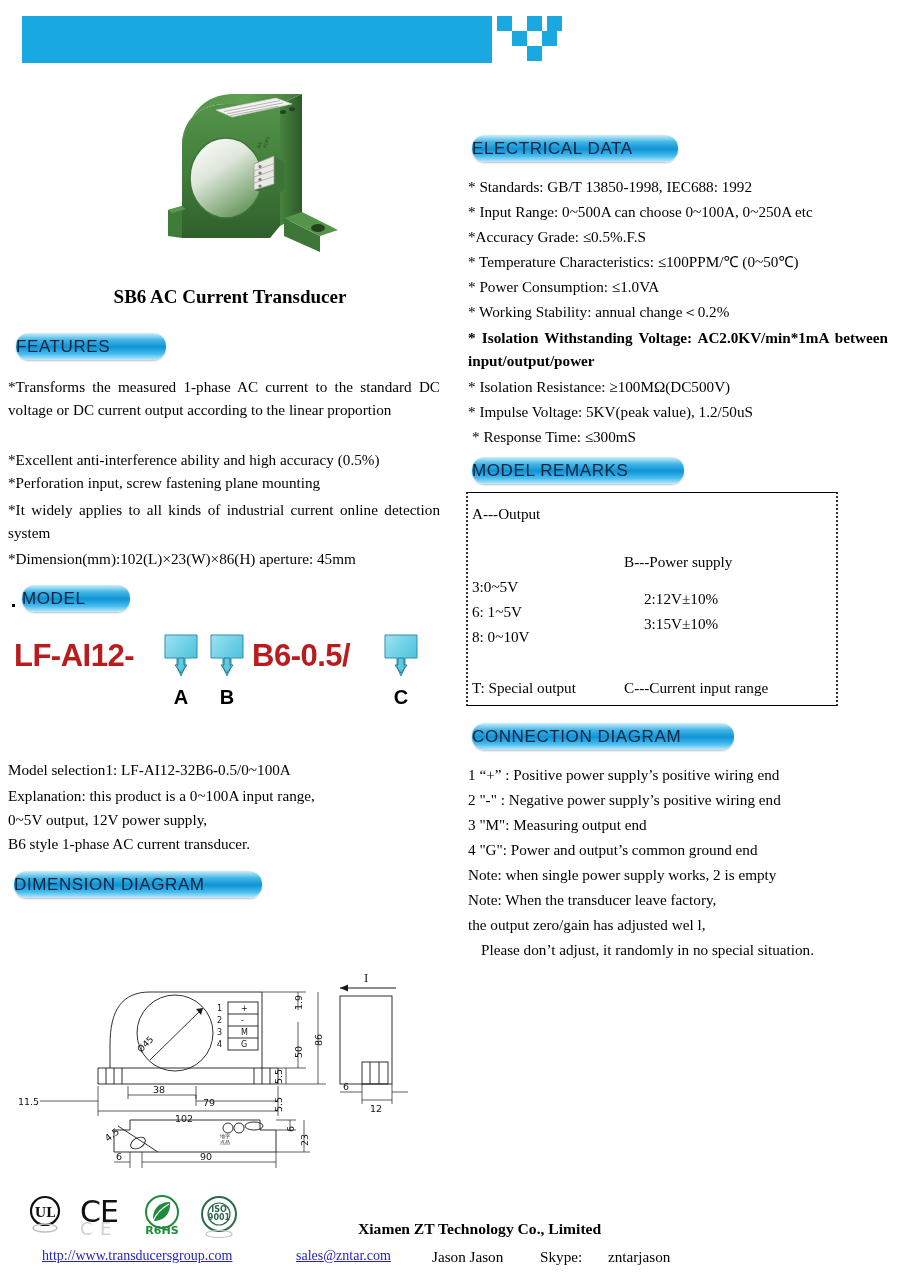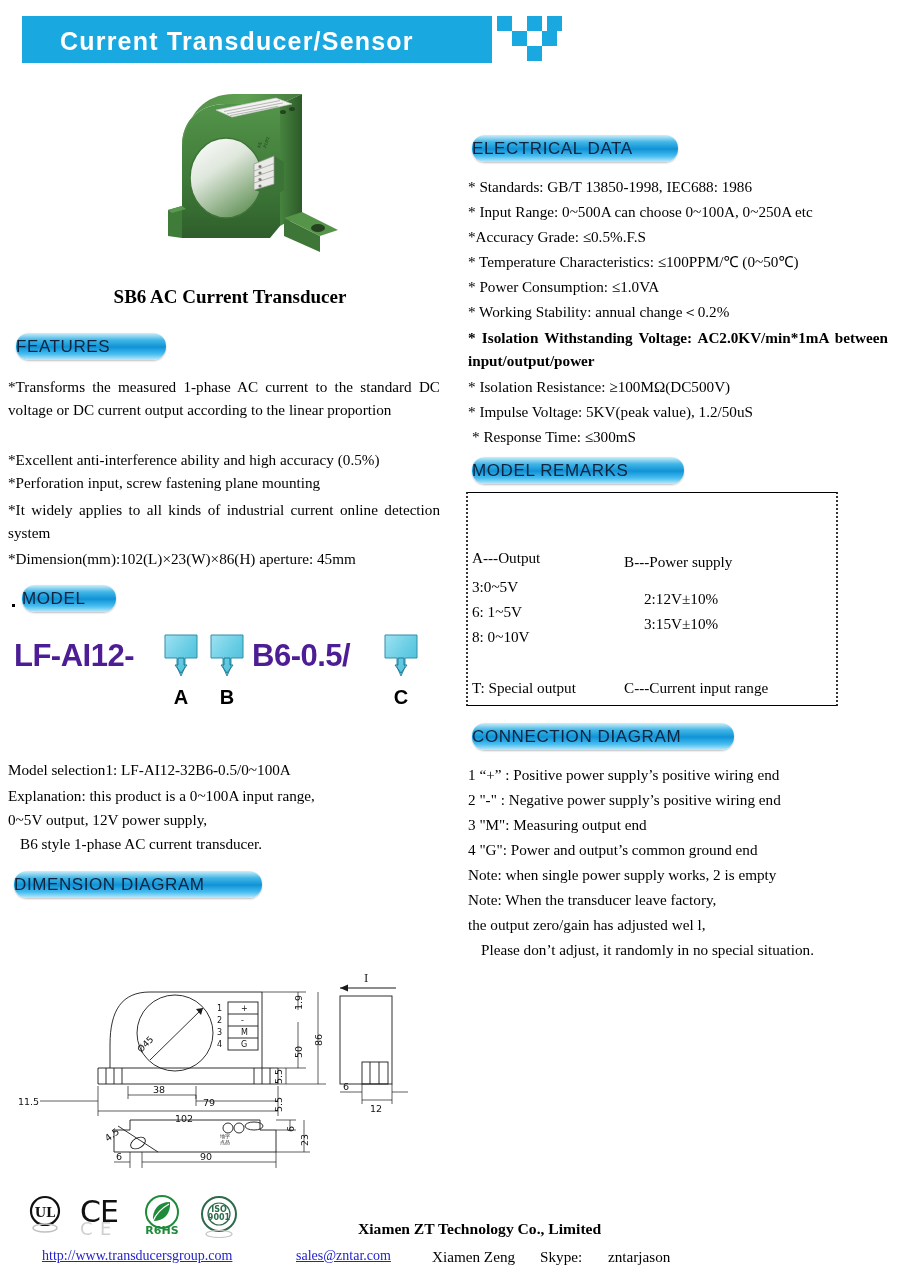--- a/index.html
+++ b/index.html
@@ -47,21 +47,21 @@
   .body-text{
     position:absolute;font-family:"Liberation Serif", serif;
     font-size:15.2px;line-height:23.4px;color:#000;
   }
   .just{text-align:justify;}
 
   
   #model-code{position:absolute;left:14px;top:628px;width:450px;height:90px;}
   .mc-text{
     position:absolute;font-family:"Liberation Sans", sans-serif;
-    font-size:31px;font-weight:bold;color:#4c1d95;letter-spacing:-0.5px;
+    font-size:31px;font-weight:bold;color:#b91c1c;letter-spacing:-0.5px;
   }
   .mc-box{position:absolute;width:34px;height:46px;}
   .mc-letter{
     position:absolute;font-family:"Liberation Sans", sans-serif;
     font-size:20px;font-weight:bold;color:#000;text-align:center;width:34px;
   }
 
   
   #remarks-table{
     position:absolute;left:466px;top:492px;width:372px;height:214px;
@@ -84,21 +84,20 @@
     position:absolute;font-family:"Liberation Serif", serif;font-size:14px;
     text-decoration:underline;
   }
   .fplain{position:absolute;font-family:"Liberation Serif", serif;font-size:15.2px;color:#000;}
 </style>
 </head>
 <body>
 
 <div id="header">
   <div id="header-bar"></div>
-  <div id="header-title">Current Transducer/Sensor</div>
 
   <div class="hsq" style="left:497px;top:16px;"></div>
   <div class="hsq" style="left:512px;top:31px;"></div>
   <div class="hsq" style="left:527px;top:16px;"></div>
   <div class="hsq" style="left:527px;top:46px;"></div>
   <div class="hsq" style="left:542px;top:31px;"></div>
   <div class="hsq" style="left:547px;top:16px;"></div>
 </div>
 
 <div id="product-photo">
@@ -177,21 +176,21 @@
 <div class="badge" style="left:16px;top:333px;width:150px;">
   <span>FEATURES</span>
 </div>
 
 <div class="body-text just" style="left:8px;top:375px;width:432px;">*Transforms the measured 1-phase AC current to the standard DC voltage or DC current output according to the linear proportion</div>
 <div class="body-text" style="left:8px;top:448px;width:440px;white-space:pre-line;">*Excellent anti-interference ability and high accuracy (0.5%)
 *Perforation input, screw fastening plane mounting</div>
 <div class="body-text just" style="left:8px;top:498px;width:432px;">*It widely applies to all kinds of industrial current online detection system</div>
 <div class="body-text" style="left:8px;top:547px;width:440px;">*Dimension(mm):102(L)×23(W)×86(H) aperture: 45mm</div>
 
-<div class="badge" style="left:22px;top:585px;width:94px;">
+<div class="badge" style="left:22px;top:585px;width:108px;">
   <span>MODEL</span>
 </div>
 <div style="position:absolute;left:12px;top:604px;width:3px;height:3px;background:#000;"></div>
 
 <div id="model-code">
   <span class="mc-text" style="left:0px;top:10px;">LF-AI12-</span>
 
   <svg class="mc-box" style="left:150px;top:6px;" viewBox="0 0 34 46">
     <defs>
       <linearGradient id="gbox" x1="0" y1="0" x2="1" y2="1">
@@ -216,21 +215,21 @@
   <svg class="mc-box" style="left:370px;top:6px;" viewBox="0 0 34 46">
     <path d="M1,1 H33 V24 H21 V33 L17,42 L13,33 V24 H1 Z" fill="url(#gbox)" stroke="#2f8fa8" stroke-width="1"></path>
     <path d="M14,24 H20 V31 H23 L17,39 L11,31 H14 Z" fill="none" stroke="#1f7e96" stroke-width="1"></path>
   </svg>
   <span class="mc-letter" style="left:370px;top:58px;">C</span>
 </div>
 
 <div class="body-text" style="left:8px;top:758px;width:440px;">Model selection1: LF-AI12-32B6-0.5/0~100A</div>
 <div class="body-text just" style="left:8px;top:784px;width:400px;">Explanation: this product is a 0~100A input range,</div>
 <div class="body-text" style="left:8px;top:808px;width:440px;">0~5V output, 12V power supply,</div>
-<div class="body-text" style="left:8px;top:832px;width:440px;margin-left:12px;">B6 style 1-phase AC current transducer.</div>
+<div class="body-text" style="left:8px;top:832px;width:440px;">B6 style 1-phase AC current transducer.</div>
 
 <div class="badge" style="left:14px;top:871px;width:248px;">
   <span>DIMENSION DIAGRAM</span>
 </div>
 
 <div id="dim-diagram">
   <svg width="450" height="275" viewBox="0 0 450 275">
     <g stroke="#1a1a1a" fill="none" stroke-width="0.9">
 
       <path d="M100,168 L100,145 C100,110 112,92 140,92 L252,92 L252,168"></path>
@@ -369,37 +368,37 @@
       <text x="190" y="260">90</text>
       <text x="0" y="0" transform="translate(98,242) rotate(-38)">4.5</text>
     </g>
   </svg>
 </div>
 
 <div class="badge" style="left:472px;top:135px;width:206px;">
   <span>ELECTRICAL DATA</span>
 </div>
 
-<div class="body-text" style="left:468px;top:175px;width:420px;">* Standards: GB/T 13850-1998, IEC688: 1986</div>
+<div class="body-text" style="left:468px;top:175px;width:420px;">* Standards: GB/T 13850-1998, IEC688: 1992</div>
 <div class="body-text" style="left:468px;top:200px;width:420px;">* Input Range: 0~500A can choose 0~100A, 0~250A etc</div>
 <div class="body-text" style="left:468px;top:225px;width:420px;">*Accuracy Grade: ≤0.5%.F.S</div>
 <div class="body-text" style="left:468px;top:250px;width:420px;">* Temperature Characteristics: ≤100PPM/℃ (0~50℃)</div>
 <div class="body-text" style="left:468px;top:275px;width:420px;">* Power Consumption: ≤1.0VA</div>
 <div class="body-text" style="left:468px;top:300px;width:420px;">* Working Stability: annual change＜0.2%</div>
 <div class="body-text just" style="left:468px;top:326px;width:420px;font-weight:bold;">*    Isolation    Withstanding    Voltage:     AC2.0KV/min*1mA between input/output/power</div>
 <div class="body-text" style="left:468px;top:375px;width:420px;">* Isolation Resistance: ≥100MΩ(DC500V)</div>
 <div class="body-text" style="left:468px;top:400px;width:420px;">* Impulse Voltage: 5KV(peak value), 1.2/50uS</div>
 <div class="body-text" style="left:472px;top:425px;width:420px;">* Response Time: ≤300mS</div>
 
 <div class="badge" style="left:472px;top:457px;width:212px;">
   <span>MODEL REMARKS</span>
 </div>
 
 <div id="remarks-table">
-  <span class="rt" style="left:4px;top:12px;margin-top:44px;">A---Output</span>
+  <span class="rt" style="left:4px;top:12px;">A---Output</span>
   <span class="rt" style="left:156px;top:12px;margin-top:48px;">B---Power supply</span>
 
   <span class="rt" style="left:4px;top:85px;">3:0~5V</span>
   <span class="rt" style="left:4px;top:110px;">6: 1~5V</span>
   <span class="rt" style="left:4px;top:135px;">8: 0~10V</span>
 
   <span class="rt" style="left:176px;top:97px;">2:12V±10%</span>
   <span class="rt" style="left:176px;top:122px;">3:15V±10%</span>
 
   <span class="rt" style="left:4px;top:186px;">T: Special output</span>
@@ -447,15 +446,15 @@
     <text x="23" y="20" text-anchor="middle" font-family="DejaVu Sans" font-size="8" font-weight="bold" fill="#2d6a4a">ISO</text>
     <text x="23" y="28" text-anchor="middle" font-family="DejaVu Sans" font-size="8" font-weight="bold" fill="#2d6a4a">9001</text>
     <ellipse cx="23" cy="42" rx="13" ry="3.5" fill="none" stroke="#c7c7c7" stroke-width="1.2"></ellipse>
   </svg>
 </div>
 
 <div id="footer-company">Xiamen ZT Technology Co., Limited</div>
 
 <a class="flink" href="#" style="left:42px;top:1248px;color:#2222cc;">http://www.transducersgroup.com</a>
 <a class="flink" href="#" style="left:296px;top:1248px;color:#2222cc;">sales@zntar.com</a>
-<span class="fplain" style="left:432px;top:1248px;">Xiamen Zeng</span>
+<span class="fplain" style="left:432px;top:1248px;">Jason Jason</span>
 <span class="fplain" style="left:540px;top:1248px;">Skype:</span>
 <span class="fplain" style="left:608px;top:1248px;">zntarjason</span>
 
 </body></html>

